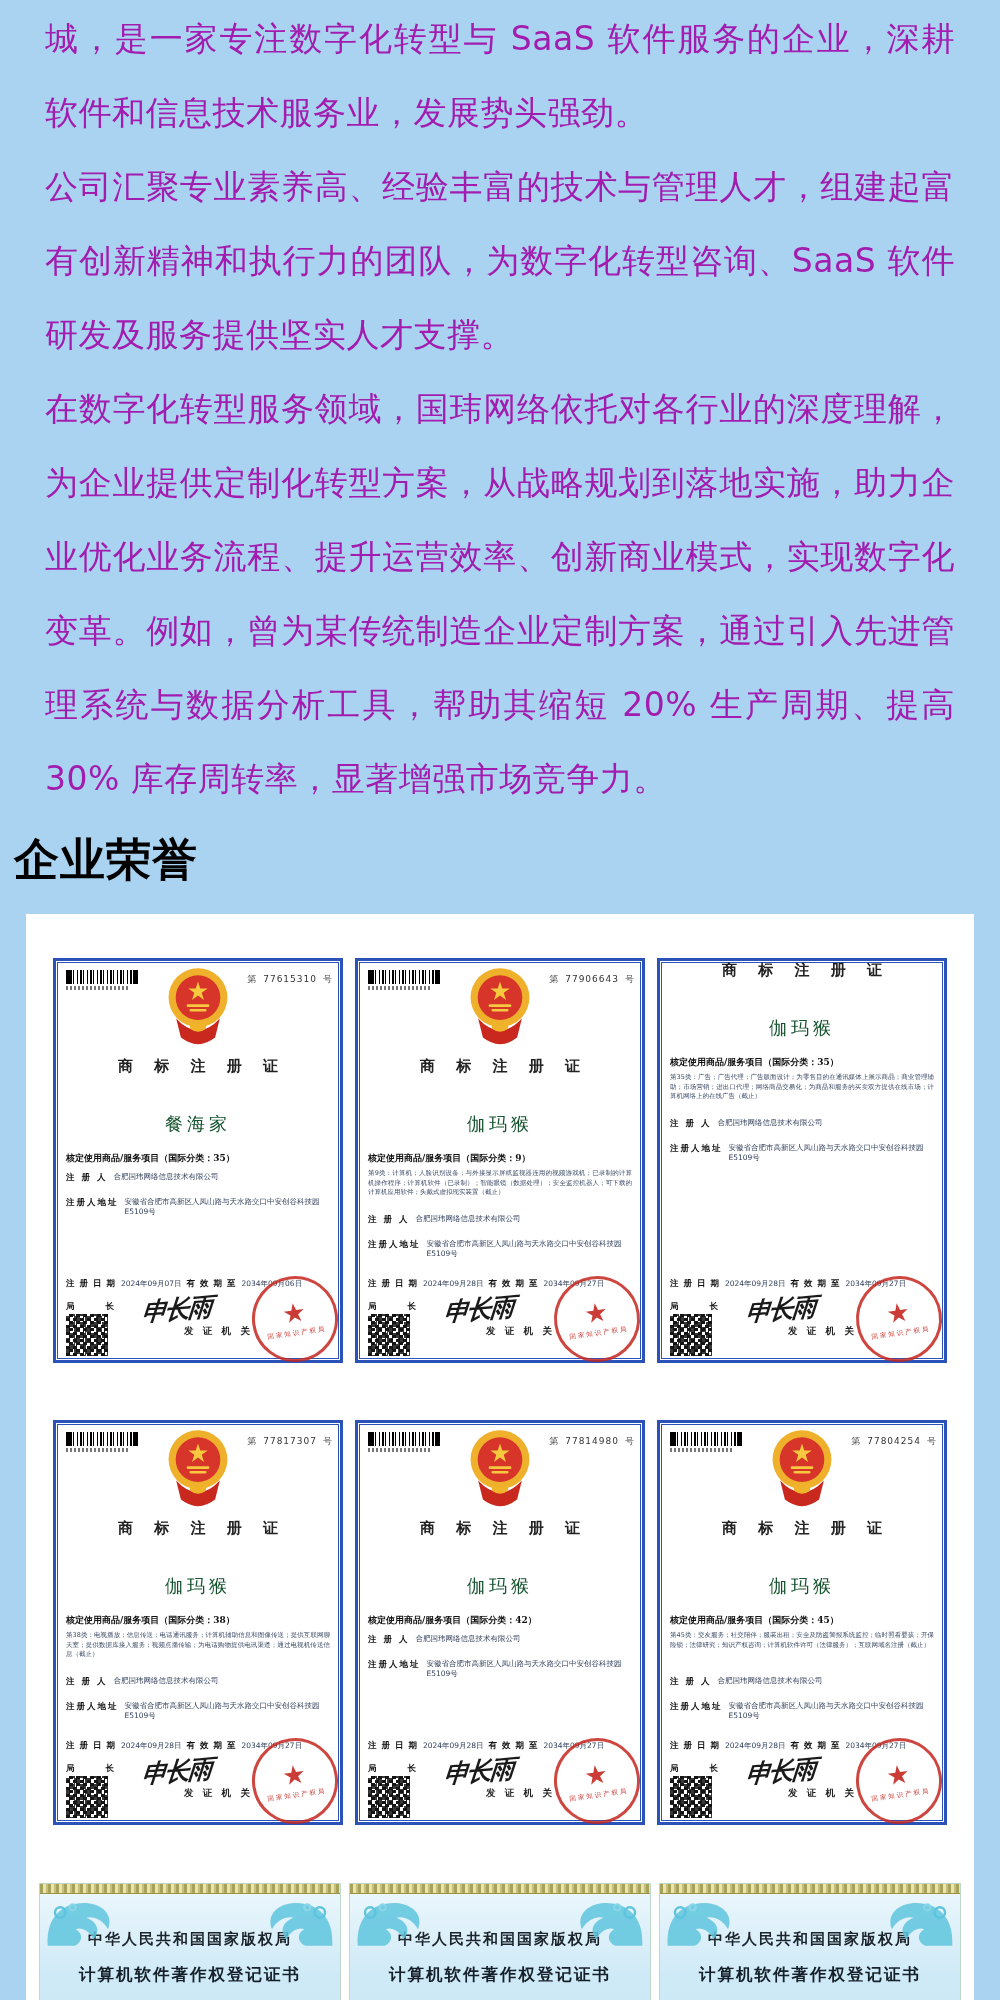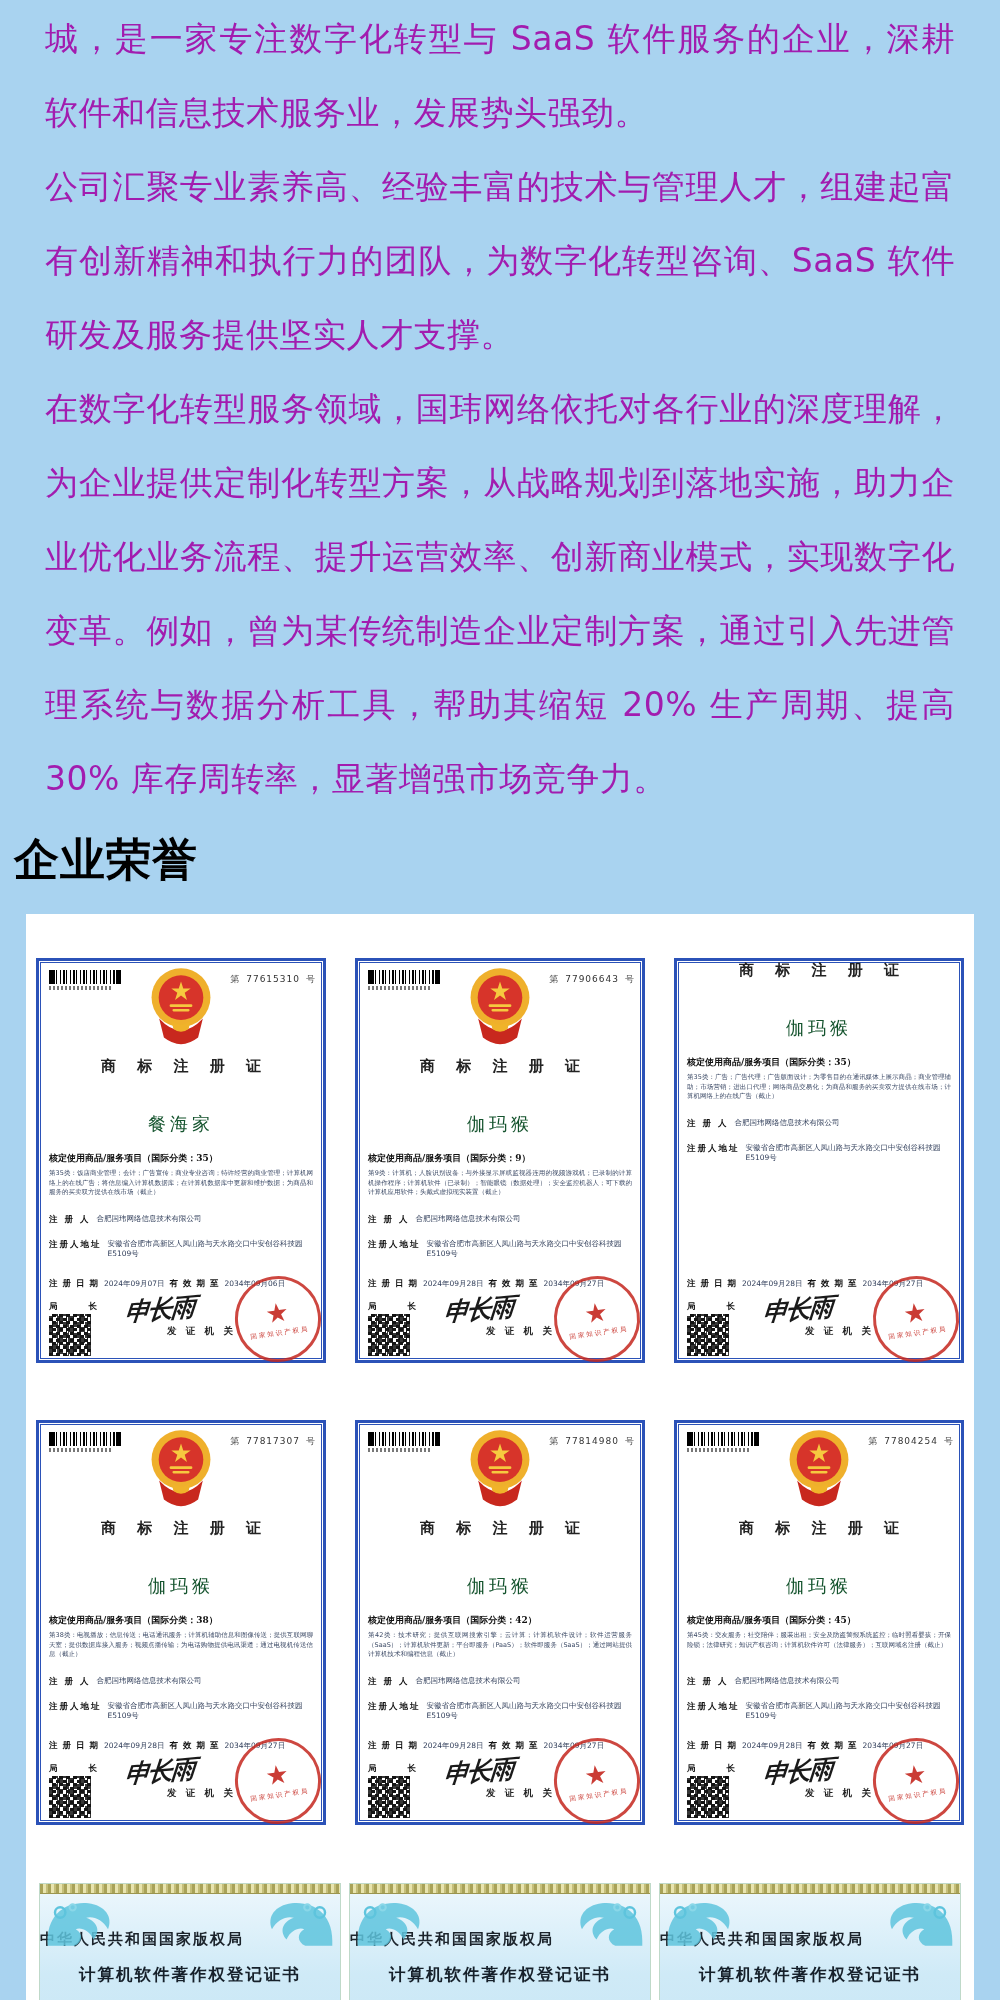--- a/index.html
+++ b/index.html
@@ -17,21 +17,21 @@
   }
   .honors-heading{
     margin:14px 0 24px 0;padding:0 14px;
     font-size:45px;font-weight:700;color:#000000;letter-spacing:1px;font-family:Liberation Serif, serif;
   }
   
   .panel{
     margin:0 26px;background:#ffffff;
     padding:44px 9px 0 9px;min-height:1160px;
   }
-  .cert-row{display:flex;gap:29px;justify-content:center;}
+  .cert-row{display:flex;gap:12px;justify-content:center;}
   .cert-row + .cert-row{margin-top:57px;}
   
   .tm-cert{
     position:relative;width:290px;height:405px;background:#fff;
     border:3px solid #2b52b8;box-shadow:inset 0 0 0 1px #fff, inset 0 0 0 2px #2b52b8;
     box-sizing:border-box;flex:0 0 auto;
   }
   .tm-head{position:relative;height:96px;}
   .barcode{
     position:absolute;left:10px;top:9px;width:64px;height:14px;
@@ -121,21 +121,21 @@
     border-bottom:1px solid #9b954e;
   }
   .cp-body{
     position:relative;height:231px;
     background:linear-gradient(180deg,#eaf6fc 0%,#cfeaf7 35%,#c3e4f4 100%);
     padding-top:36px;box-sizing:border-box;
   }
   .cp-corner{position:absolute;top:4px;left:4px;width:74px;height:52px;}
   .cp-corner.right{left:auto;right:4px;transform:scaleX(-1);}
   .cp-authority{
-    text-align:left;font-family:"DejaVu Serif","Liberation Serif",serif;
+    text-align:center;font-family:"DejaVu Serif","Liberation Serif",serif;
     font-size:15px;font-weight:700;letter-spacing:2px;color:#1c242c;
   }
   .cp-title{
     text-align:center;font-family:"DejaVu Serif","Liberation Serif",serif;
     font-size:16.5px;font-weight:700;letter-spacing:2px;color:#16202a;margin-top:15px;
   }
 </style>
 </head>
 <body>
 
@@ -162,21 +162,20 @@
         <path d="M40 16 l2.4 7.4 7.8 0 -6.3 4.6 2.4 7.4 -6.3 -4.6 -6.3 4.6 2.4 -7.4 -6.3 -4.6 7.8 0 Z" fill="#f6c93f"></path>
         <rect x="28" y="40" width="24" height="3" rx="1.5" fill="#f6c93f"></rect>
         <rect x="31" y="45" width="18" height="2.5" rx="1.2" fill="#f6c93f"></rect>
         <path d="M17 55 Q40 80 63 55 L58 75 Q40 89 22 75 Z" fill="#c8281e"></path>
         <path d="M30 57 Q40 66 50 57 L48 66 Q40 72 32 66 Z" fill="#f0b32a"></path>
       </svg>
     </div>
     <div class="tm-title">商 标 注 册 证</div>
     <div class="tm-name">餐海家</div>
     <div class="tm-class">核定使用商品/服务项目（国际分类：35）</div>
-    <div class="tm-details">第35类：饭店商业管理；会计；广告宣传；商业专业咨询；特许经营的商业管理；计算机网络上的在线广告；将信息编入计算机数据库；在计算机数据库中更新和维护数据；为商品和服务的买卖双方提供在线市场（截止）</div>
     <div class="tm-row">
       <span class="lbl">注 册 人</span>
       <span class="val">合肥国玮网络信息技术有限公司</span>
     </div>
     <div class="tm-row addr">
       <span class="lbl">注册人地址</span>
       <span class="val">安徽省合肥市高新区人凤山路与天水路交口中安创谷科技园E5109号</span>
     </div>
     <div class="tm-bottom">
       <div class="tm-dates">
@@ -343,21 +342,20 @@
         <path d="M40 16 l2.4 7.4 7.8 0 -6.3 4.6 2.4 7.4 -6.3 -4.6 -6.3 4.6 2.4 -7.4 -6.3 -4.6 7.8 0 Z" fill="#f6c93f"></path>
         <rect x="28" y="40" width="24" height="3" rx="1.5" fill="#f6c93f"></rect>
         <rect x="31" y="45" width="18" height="2.5" rx="1.2" fill="#f6c93f"></rect>
         <path d="M17 55 Q40 80 63 55 L58 75 Q40 89 22 75 Z" fill="#c8281e"></path>
         <path d="M30 57 Q40 66 50 57 L48 66 Q40 72 32 66 Z" fill="#f0b32a"></path>
       </svg>
     </div>
     <div class="tm-title">商 标 注 册 证</div>
     <div class="tm-name">伽玛猴</div>
     <div class="tm-class">核定使用商品/服务项目（国际分类：42）</div>
-    <div class="tm-details">第42类：技术研究；提供互联网搜索引擎；云计算；计算机软件设计；软件运营服务（SaaS）；计算机软件更新；平台即服务（PaaS）；软件即服务（SaaS）；通过网站提供计算机技术和编程信息（截止）</div>
     <div class="tm-row">
       <span class="lbl">注 册 人</span>
       <span class="val">合肥国玮网络信息技术有限公司</span>
     </div>
     <div class="tm-row addr">
       <span class="lbl">注册人地址</span>
       <span class="val">安徽省合肥市高新区人凤山路与天水路交口中安创谷科技园E5109号</span>
     </div>
     <div class="tm-bottom">
       <div class="tm-dates">

